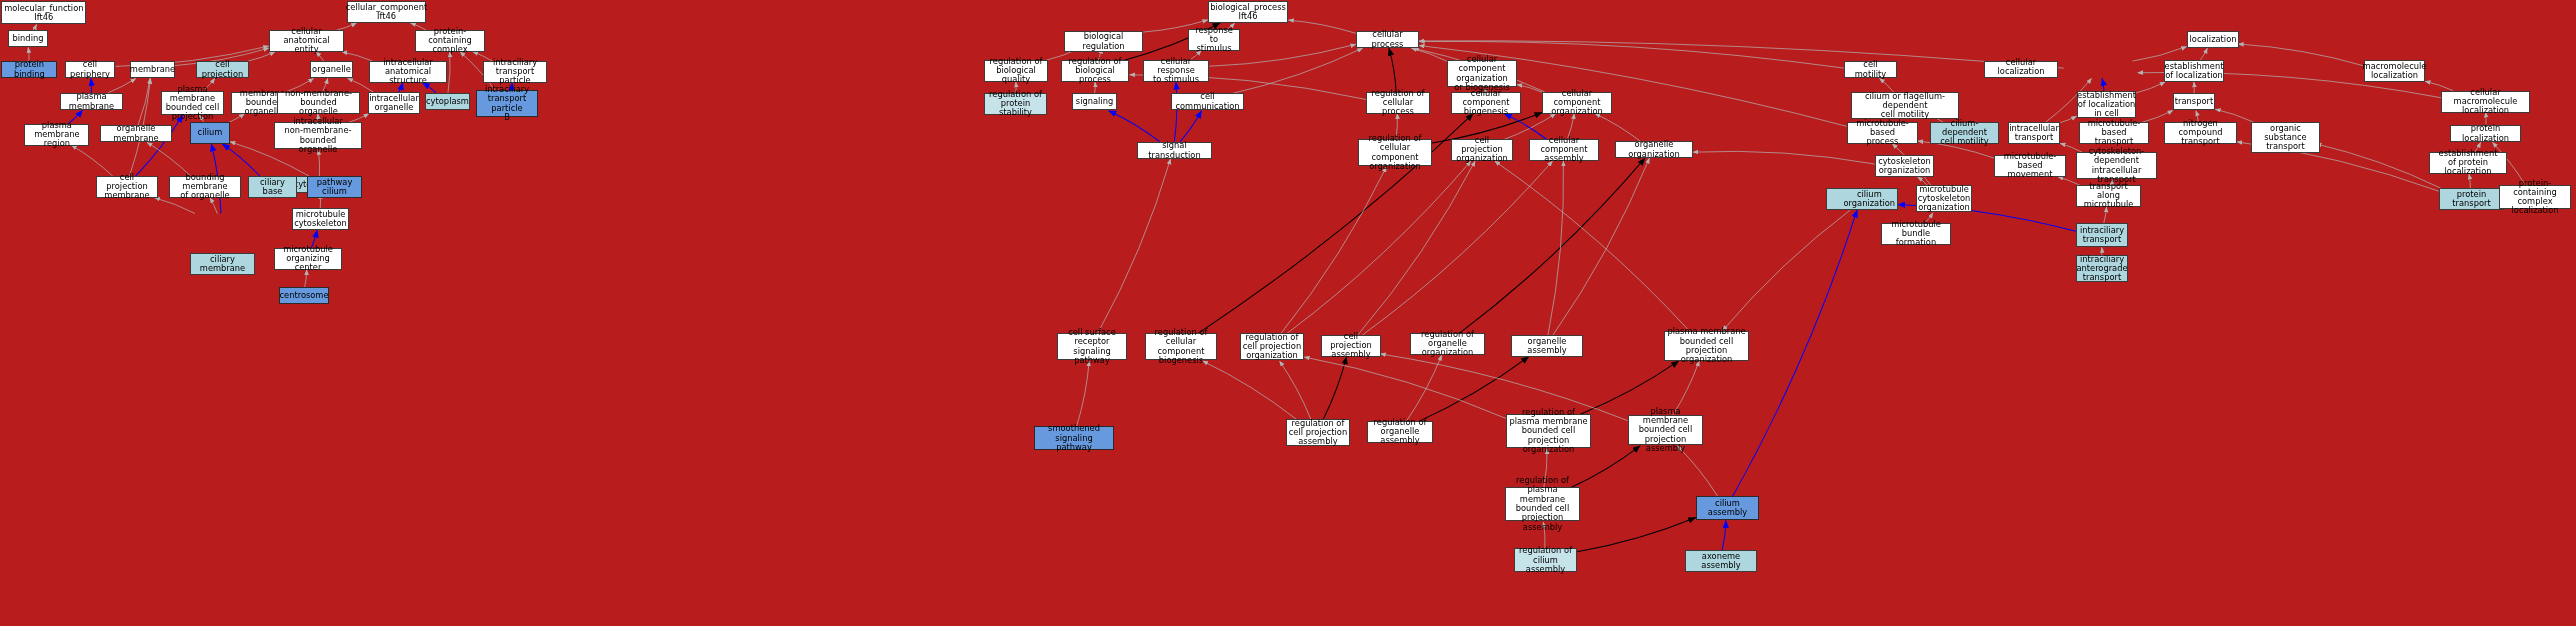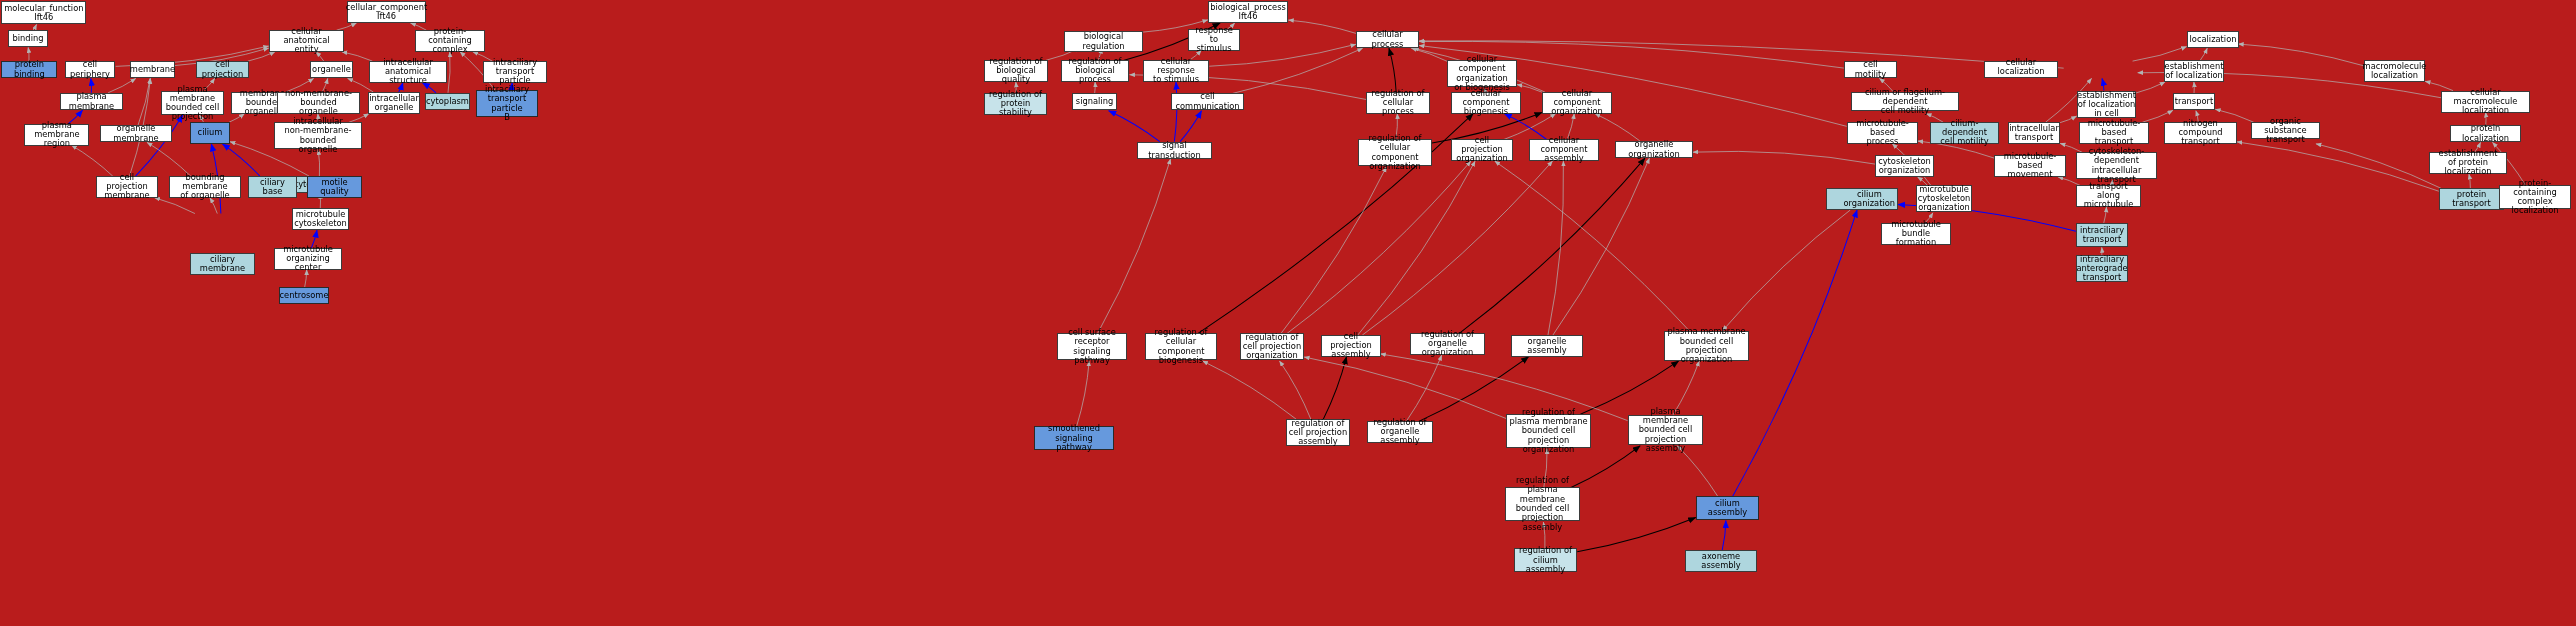--- a/index.html
+++ b/index.html
@@ -211,21 +211,21 @@
 organelle</span></div>
       <div class="node " style="left: 274px; top: 122px; width: 88px; height: 27px;"><span>intracellular
 non-membrane-bounded
 organelle</span></div>
       <div class="node lvl2" style="left: 295px; top: 176px; width: 50px; height: 17px;"><span>cytoskeleton</span></div>
       <div class="node " style="left: 96px; top: 176px; width: 62px; height: 21.6px;"><span>cell projection
 membrane</span></div>
       <div class="node " style="left: 169px; top: 176px; width: 72px; height: 21.6px;"><span>bounding membrane
 of organelle</span></div>
       <div class="node lvl2" style="left: 248px; top: 176px; width: 49px; height: 21.6px;"><span>ciliary base</span></div>
-      <div class="node lvl3" style="left: 307px; top: 176px; width: 55px; height: 21.6px;"><span>motile quality</span></div>
+      <div class="node lvl3" style="left: 307px; top: 176px; width: 55px; height: 21.6px;"><span>pathway cilium</span></div>
       <div class="node lvl2" style="left: 190px; top: 213px; width: 65px; height: 21.6px; margin-top: 40px;"><span>ciliary membrane</span></div>
       <div class="node " style="left: 292px; top: 208px; width: 57px; height: 21.6px;"><span>microtubule
 cytoskeleton</span></div>
       <div class="node " style="left: 274px; top: 248px; width: 68px; height: 21.6px;"><span>microtubule
 organizing center</span></div>
       <div class="node lvl3" style="left: 279px; top: 287px; width: 50px; height: 17px;"><span>centrosome</span></div>
       <div class="node " style="left: 1208px; top: 1.4px; width: 80px; height: 21.6px;"><span>biological_process
 Ift46</span></div>
       <div class="node " style="left: 1064px; top: 31px; width: 79px; height: 21px;"><span>biological regulation</span></div>
       <div class="node " style="left: 1188px; top: 29px; width: 52px; height: 21.6px;"><span>response to
@@ -292,21 +292,21 @@
 projection assembly</span></div>
       <div class="node " style="left: 1505px; top: 487px; width: 75px; height: 34px;"><span>regulation of
 plasma membrane
 bounded cell
 projection assembly</span></div>
       <div class="node lvl3" style="left: 1696px; top: 496px; width: 63px; height: 24.4px;"><span>cilium assembly</span></div>
       <div class="node lvl1" style="left: 1514px; top: 548px; width: 63px; height: 24.4px;"><span>regulation of
 cilium assembly</span></div>
       <div class="node lvl2" style="left: 1685px; top: 550px; width: 72px; height: 21.6px;"><span>axoneme assembly</span></div>
       <div class="node " style="left: 1844px; top: 61px; width: 53px; height: 17px;"><span>cell motility</span></div>
-      <div class="node " style="left: 1851px; top: 92px; width: 108px; height: 19px;"><span>cilium or flagellum-dependent
+      <div class="node " style="left: 1851px; top: 92px; width: 108px; height: 27px;"><span>cilium or flagellum-dependent
 cell motility</span></div>
       <div class="node " style="left: 1847px; top: 122px; width: 71px; height: 21.6px;"><span>microtubule-based
 process</span></div>
       <div class="node lvl2" style="left: 1930px; top: 122px; width: 69px; height: 21.6px;"><span>cilium-dependent
 cell motility</span></div>
       <div class="node " style="left: 1984px; top: 61px; width: 74px; height: 17px; align-items: flex-end;"><span>cellular localization</span></div>
       <div class="node " style="left: 2164px; top: 60px; width: 60px; height: 21.6px;"><span>establishment
 of localization</span></div>
       <div class="node " style="left: 2077px; top: 91px; width: 59px; height: 27px;"><span>establishment
 of localization
@@ -314,21 +314,21 @@
       <div class="node " style="left: 2173px; top: 93px; width: 42px; height: 17px;"><span>transport</span></div>
       <div class="node " style="left: 2187px; top: 31px; width: 52px; height: 17px;"><span>localization</span></div>
       <div class="node " style="left: 2364px; top: 60px; width: 61px; height: 21.6px;"><span>macromolecule
 localization</span></div>
       <div class="node " style="left: 2008px; top: 122px; width: 52px; height: 21.6px;"><span>intracellular
 transport</span></div>
       <div class="node " style="left: 2079px; top: 122px; width: 70px; height: 21.6px;"><span>microtubule-based
 transport</span></div>
       <div class="node " style="left: 2164px; top: 122px; width: 73px; height: 21.6px;"><span>nitrogen compound
 transport</span></div>
-      <div class="node " style="left: 2251px; top: 122px; width: 69px; height: 17px;"><span>organic substance
+      <div class="node " style="left: 2251px; top: 122px; width: 69px; height: 31px;"><span>organic substance
 transport</span></div>
       <div class="node " style="left: 2450px; top: 125px; width: 71px; height: 17px;"><span>protein localization</span></div>
       <div class="node " style="left: 2441px; top: 91px; width: 89px; height: 21.6px;"><span>cellular macromolecule
 localization</span></div>
       <div class="node " style="left: 1875px; top: 155px; width: 59px; height: 21.6px;"><span>cytoskeleton
 organization</span></div>
       <div class="node " style="left: 1994px; top: 155px; width: 72px; height: 21.6px;"><span>microtubule-based
 movement</span></div>
       <div class="node " style="left: 2076px; top: 152px; width: 81px; height: 27px;"><span>cytoskeleton-dependent
 intracellular

